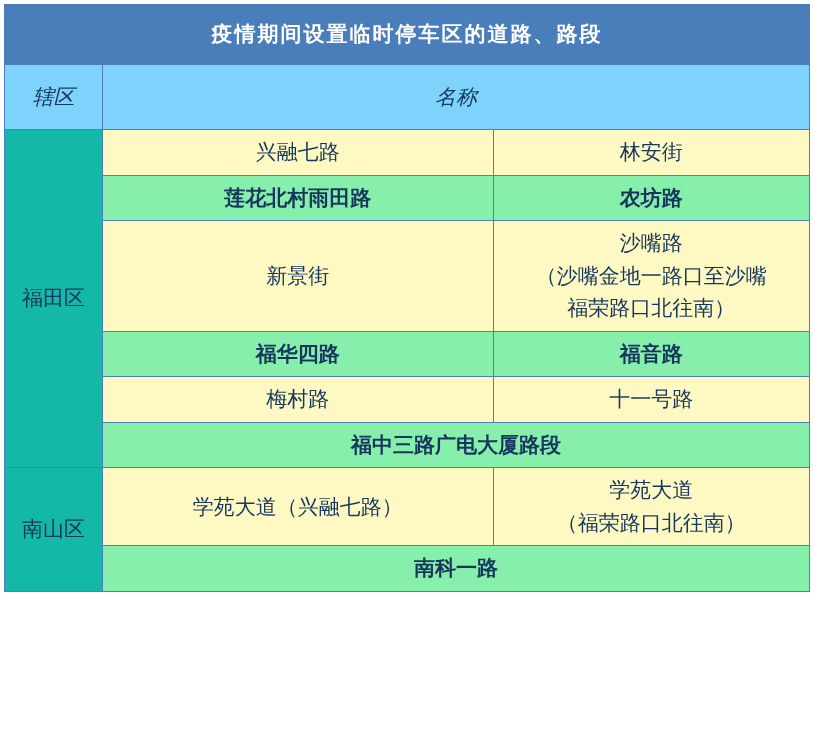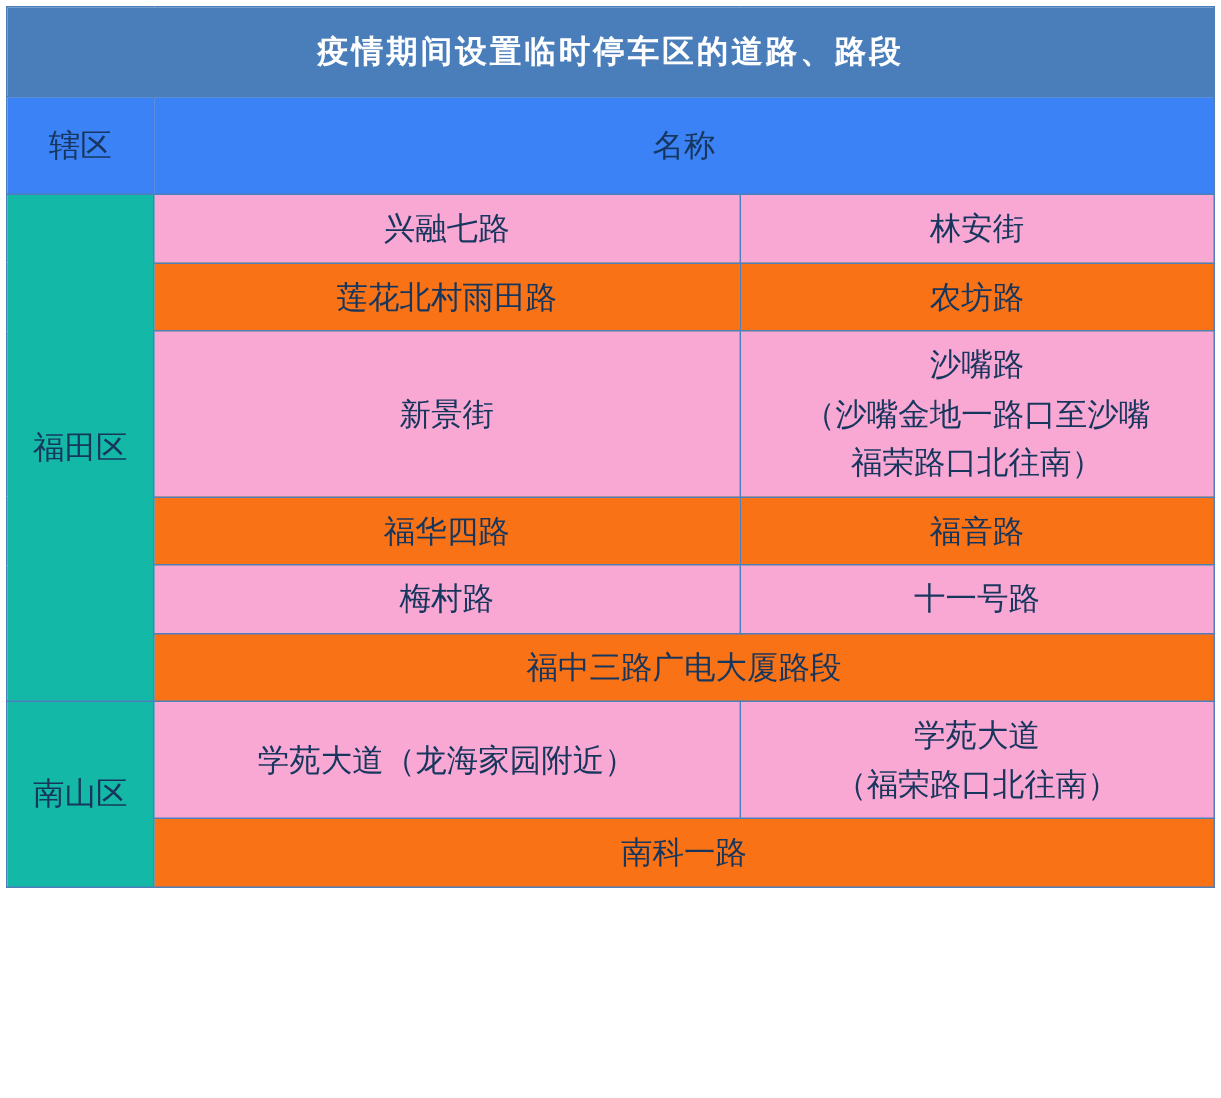--- a/index.html
+++ b/index.html
@@ -39,29 +39,31 @@
   .title-cell {
     background: #4a7ebb;
     color: #ffffff !important;
     font-size: 23px;
     font-weight: bold;
     letter-spacing: 2px;
     height: 47px;
     border: 1px solid #4a7ebb !important;
   }
   .hdr-cell {
-    background: #3b82f6;
+    background: #7dd3fc;
     height: 52px;
     font-size: 21px;
+    font-style: italic;
   }
   .row-light {
-    background: #f9a8d4;
+    background: #fef9c3;
   }
   .row-shade {
-    background: #f97316;
+    background: #86efac;
+    font-weight: bold;
   }
   .district-cell {
     background: #14b8a6;
     font-size: 22px;
   }
   .col-district { width: 98px; }
   .col-a { width: 390px; }
   .col-b { width: 316px; }
   .multiline {
     display: block;
@@ -116,21 +118,21 @@
       <tr>
         <td class="row-light">梅村路</td>
         <td class="row-light">十一号路</td>
       </tr>
       <tr>
         <td class="row-shade" colspan="2">福中三路广电大厦路段</td>
       </tr>
 
       <tr>
         <td class="district-cell" rowspan="2">南山区</td>
-        <td class="row-light">学苑大道（龙海家园附近）</td>
+        <td class="row-light">学苑大道（兴融七路）</td>
         <td class="row-light">
           <span class="multiline">
             <span>学苑大道</span>
             <span>（福荣路口北往南）</span>
           </span>
         </td>
       </tr>
       <tr>
         <td class="row-shade" colspan="2">南科一路</td>
       </tr>

